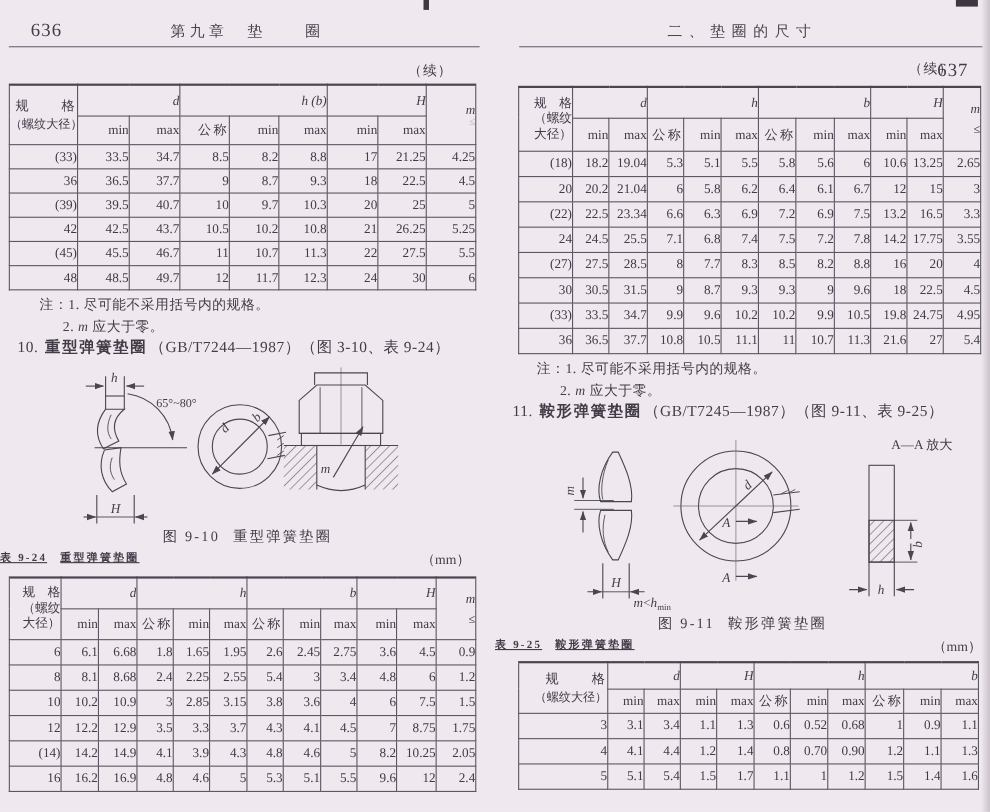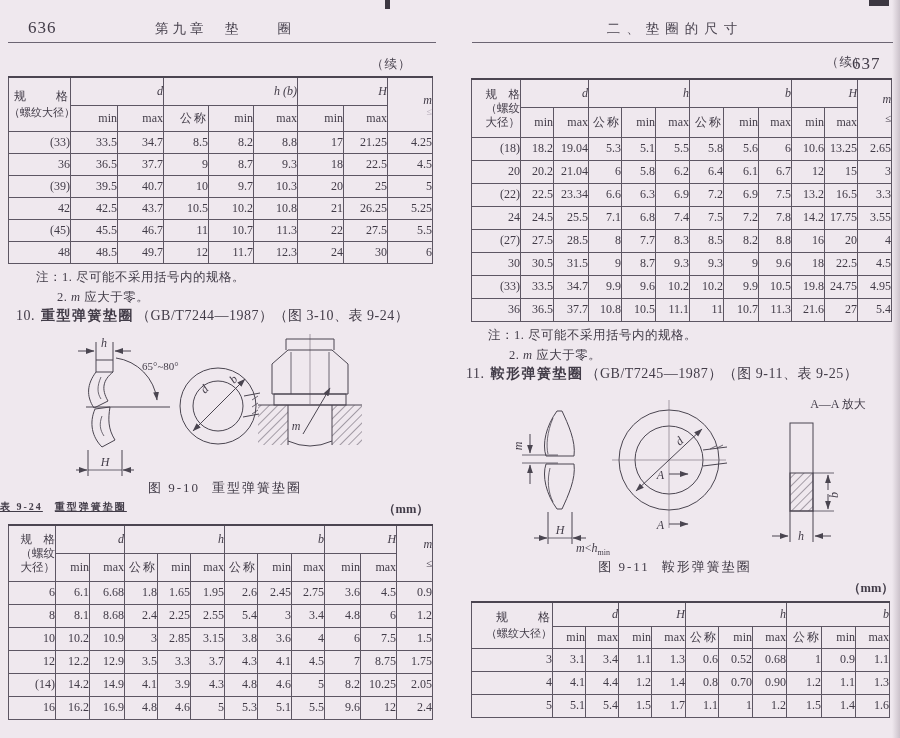--- a/index.html
+++ b/index.html
@@ -29,21 +29,21 @@
   .le{font-size:11px;margin-top:5px;}
   .spec2{font-size:11px;letter-spacing:0;}
   .spec3{font-size:11.5px;line-height:1.25;letter-spacing:0;}
   
   .note{position:absolute;font-size:12.5px;letter-spacing:.5px;}
   .sec{position:absolute;font-size:14px;letter-spacing:.5px;}
   .sec .b{font-weight:normal;}
   .sec .nm{font-weight:bold;letter-spacing:1.5px;margin:0 2px 0 6px;}
   .figcap{position:absolute;width:100%;text-align:center;font-size:13px;letter-spacing:2px;}
   .tabcap{position:absolute;width:100%;font-size:10px;font-weight:bold;letter-spacing:2px;text-decoration:underline;}
-  .unit{position:absolute;font-size:12.5px;font-weight:bold;}
+  .unit{position:absolute;font-size:12.5px;}
   .capgap{display:inline-block;width:12px;}
   
   svg{position:absolute;}
   svg text{font-family:"Liberation Serif","DejaVu Serif",serif;fill:#433d49;}
   .svgit{font-style:italic;}
 </style>
 </head>
 <body>
 
 <div class="sheet">
@@ -614,20 +614,23 @@
         <text class="svgit" x="204" y="87" text-anchor="end">A</text>
         <text class="svgit" x="204" y="137" text-anchor="end">A</text>
         <text class="svgit" x="378" y="103" text-anchor="middle" transform="rotate(-90 378 103)">b</text>
         <text class="svgit" x="341" y="148" text-anchor="middle">h</text>
       </g>
     </svg>
 
     <div class="figcap" style="top:558px;">
       <span>图 9-11</span><span class="capgap"></span><span>鞍形弹簧垫圈</span>
     </div>
+    <div class="tabcap" style="top:579px;">
+      <span>表 9-25</span><span class="capgap"></span><span>鞍形弹簧垫圈</span>
+    </div>
     <div class="unit" style="left:398px;top:580px;">（mm）</div>
 
     <table class="t" style="left:21px;top:601px;width:418px;">
       <colgroup>
           <col style="width:81px">
           <col style="width:33px">
           <col style="width:33px">
           <col style="width:33px">
           <col style="width:34px">
           <col style="width:33px">

